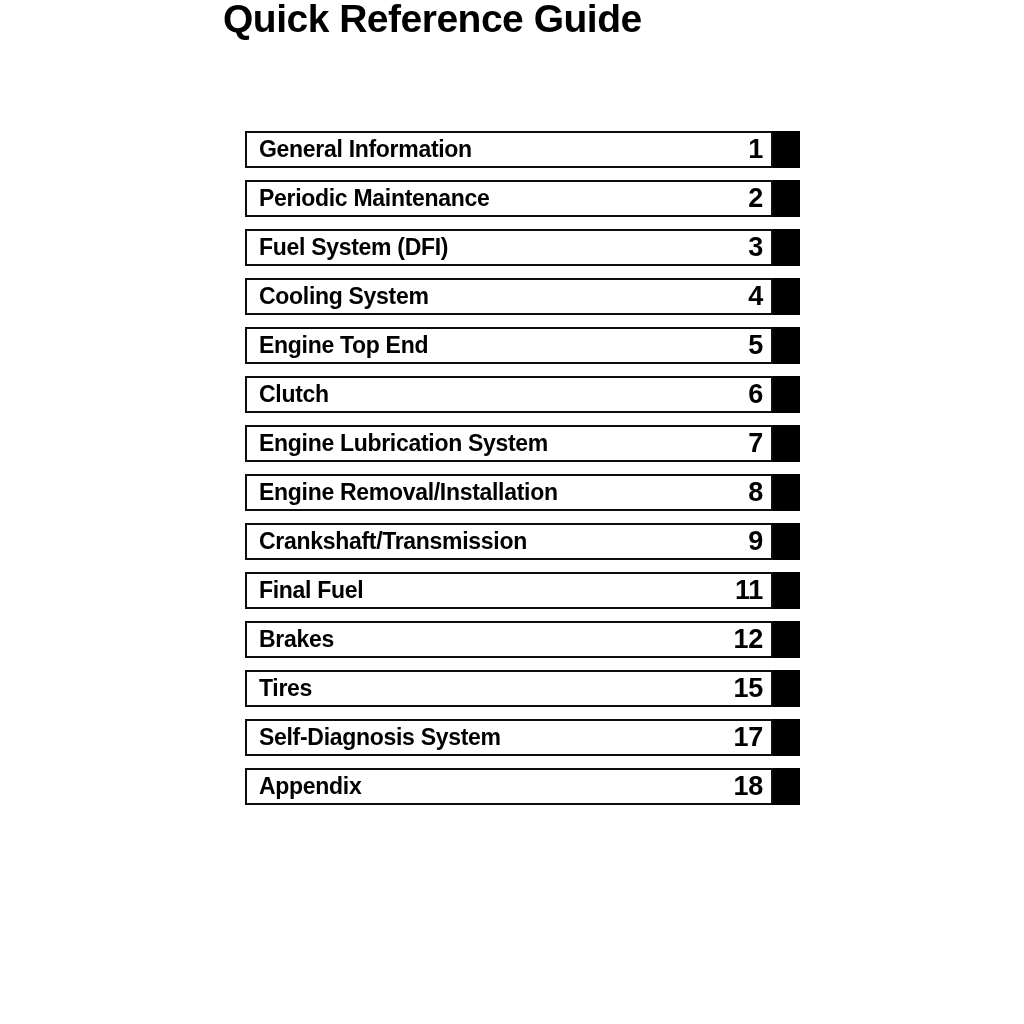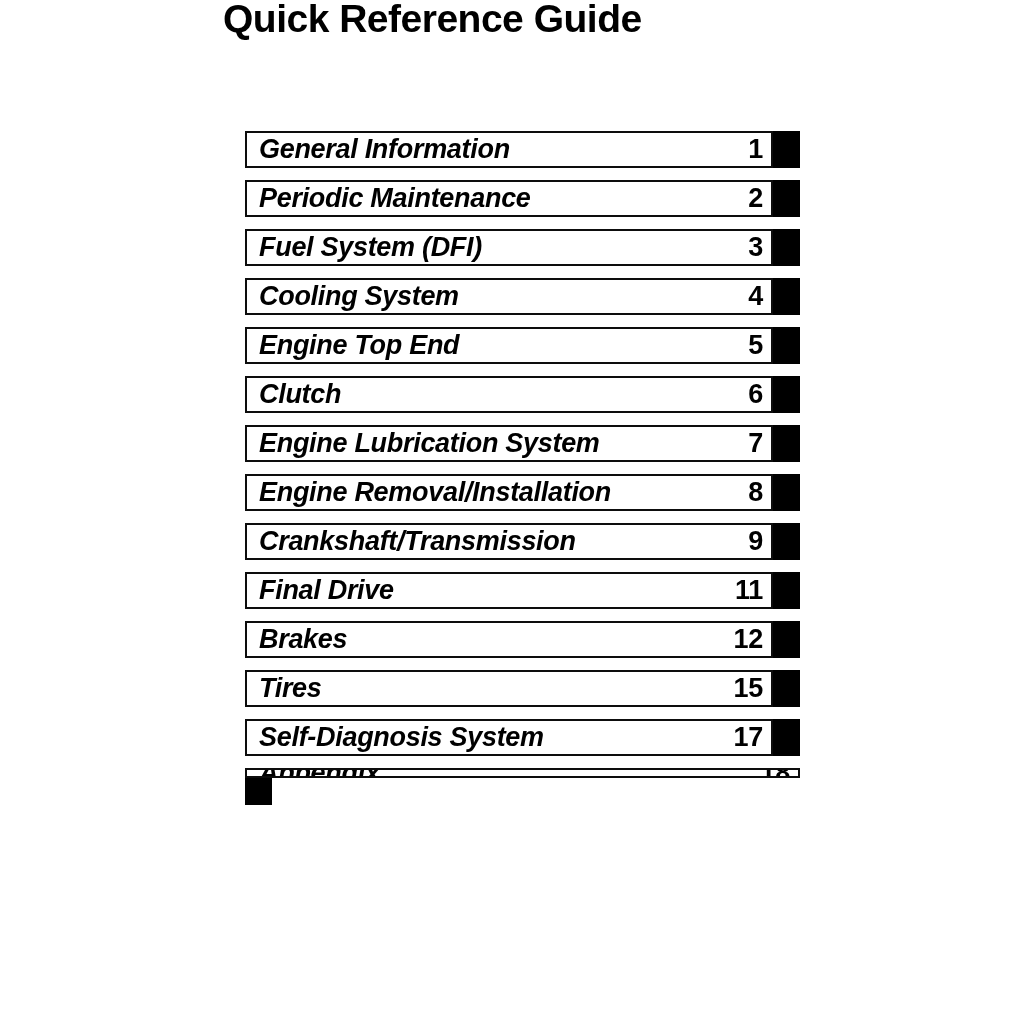--- a/index.html
+++ b/index.html
@@ -34,39 +34,37 @@
     width: 555px;
   }
   .row {
     display: flex;
     align-items: stretch;
     height: 37px;
     margin-bottom: 12px;
   }
   .row:last-child {
     margin-bottom: 0;
-    flex-direction: column;
   }
   .box {
     flex: 1;
     box-sizing: border-box;
     border: 2.5px solid #0d0d0d;
     background: #ffffff;
     display: flex;
     align-items: center;
     justify-content: space-between;
     padding: 0 8px 0 12px;
     overflow: hidden;
   }
   .label {
-    font-size: 27px;
+    font-size: 23px;
     font-weight: bold;
     letter-spacing: -0.3px;
     white-space: nowrap;
-    font-style: italic;
   }
   .num {
     font-size: 27px;
     font-weight: bold;
     letter-spacing: -0.3px;
     padding-left: 10px;
   }
   .tab {
     width: 27px;
     background: #000000;
@@ -148,21 +146,21 @@
     <div class="box">
       <span class="label">Crankshaft/Transmission</span>
       <span class="num">9</span>
     </div>
     <div class="tab"></div>
   </div>
 
 
   <div class="row">
     <div class="box">
-      <span class="label">Final Drive</span>
+      <span class="label">Final Fuel</span>
       <span class="num">11</span>
     </div>
     <div class="tab"></div>
   </div>
 
   <div class="row">
     <div class="box">
       <span class="label">Brakes</span>
       <span class="num">12</span>
     </div>

